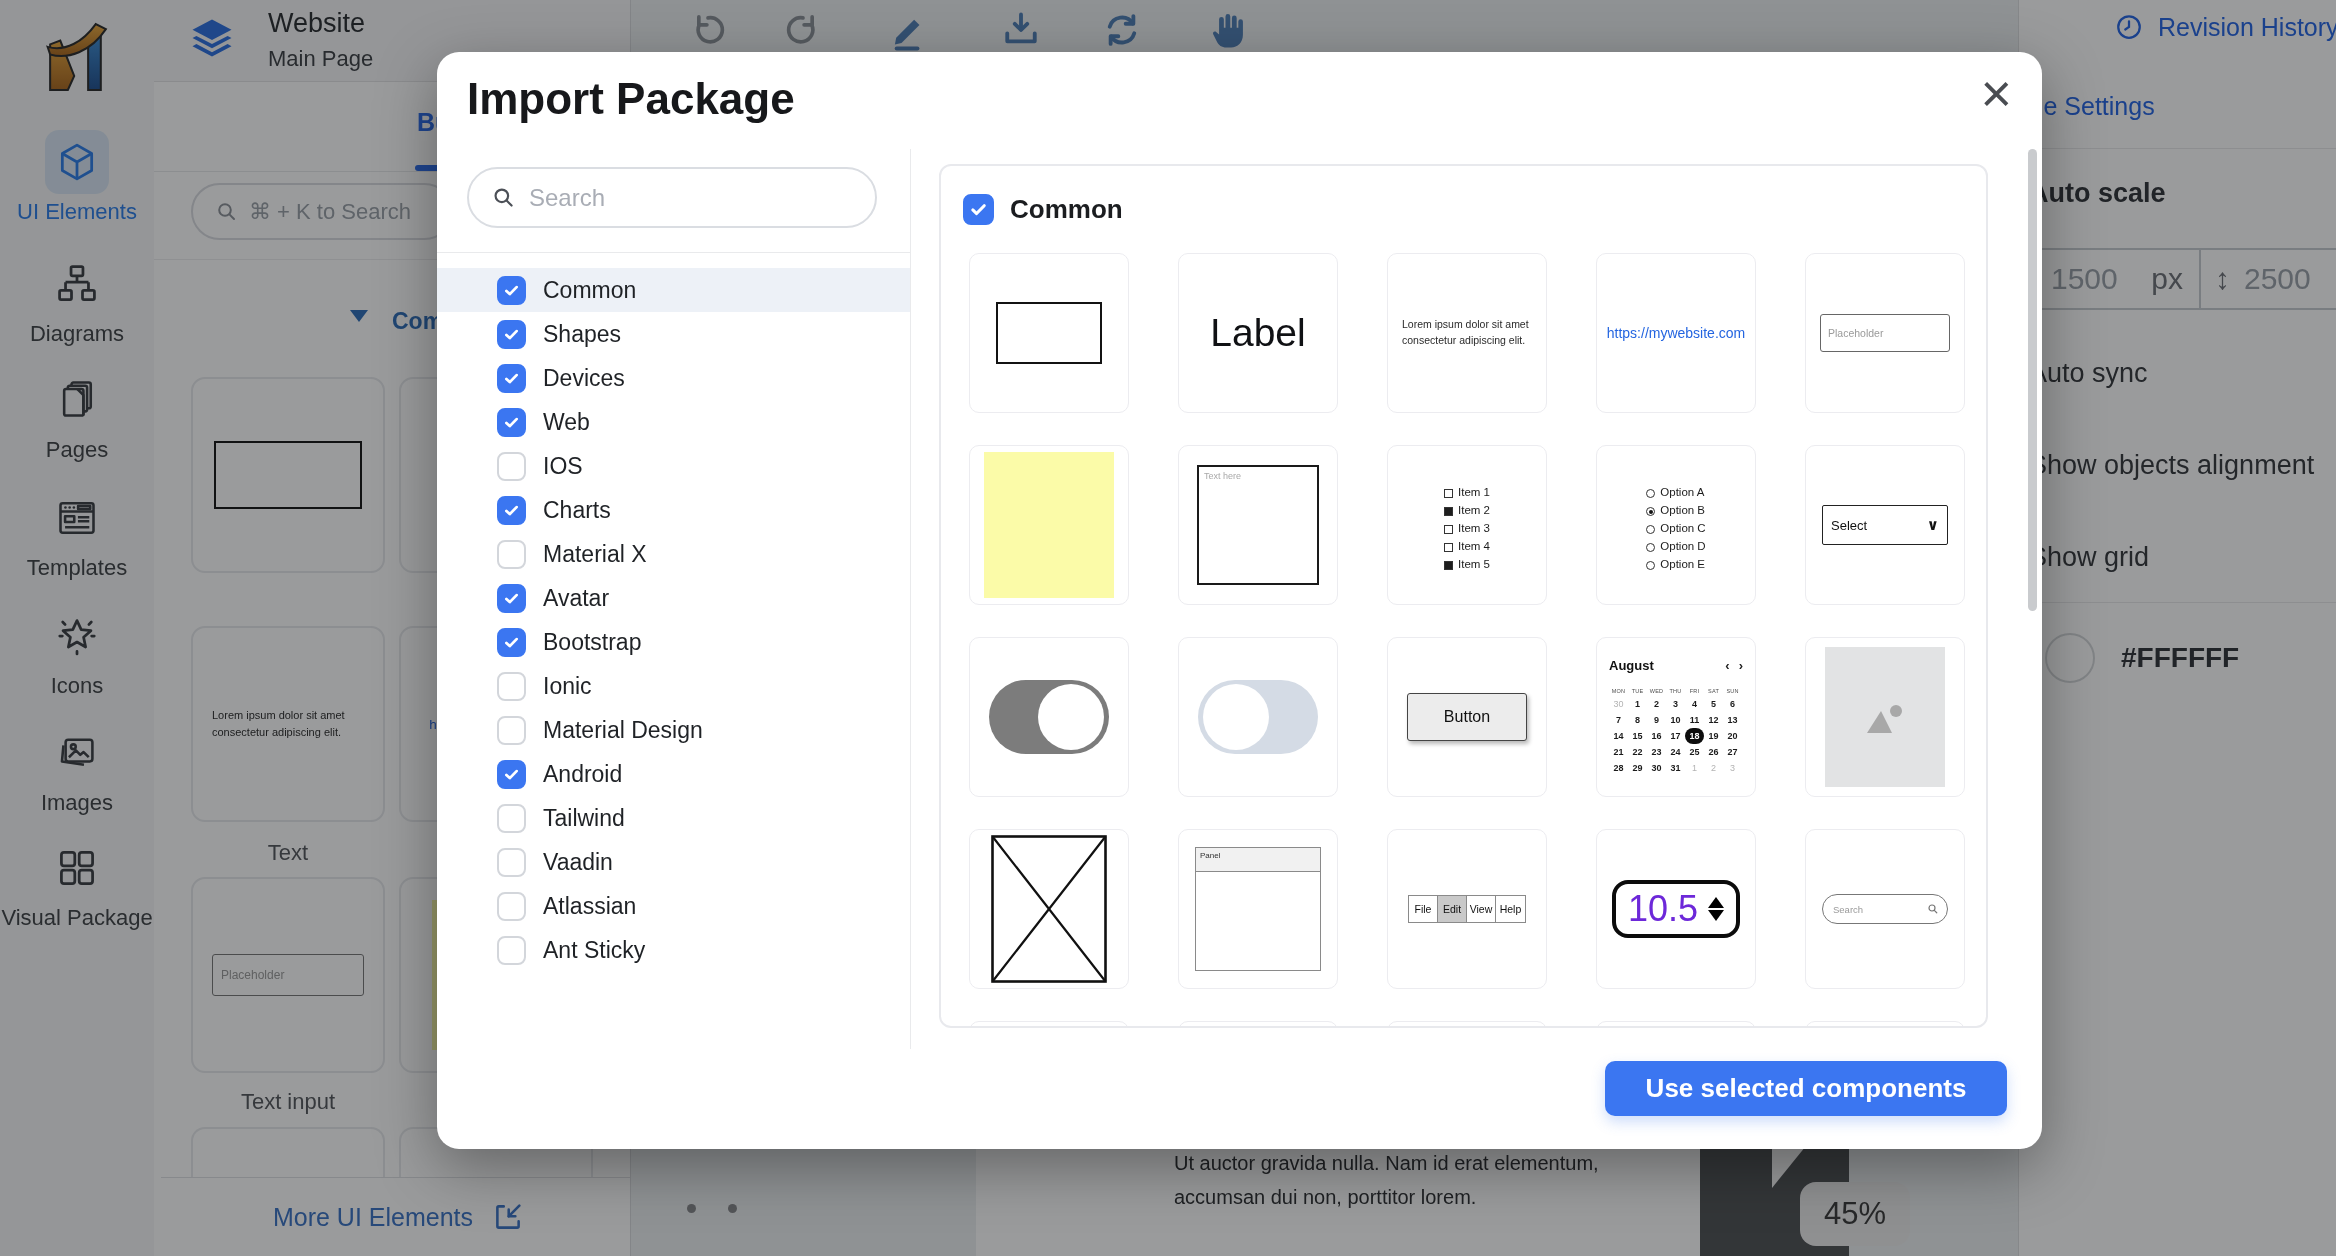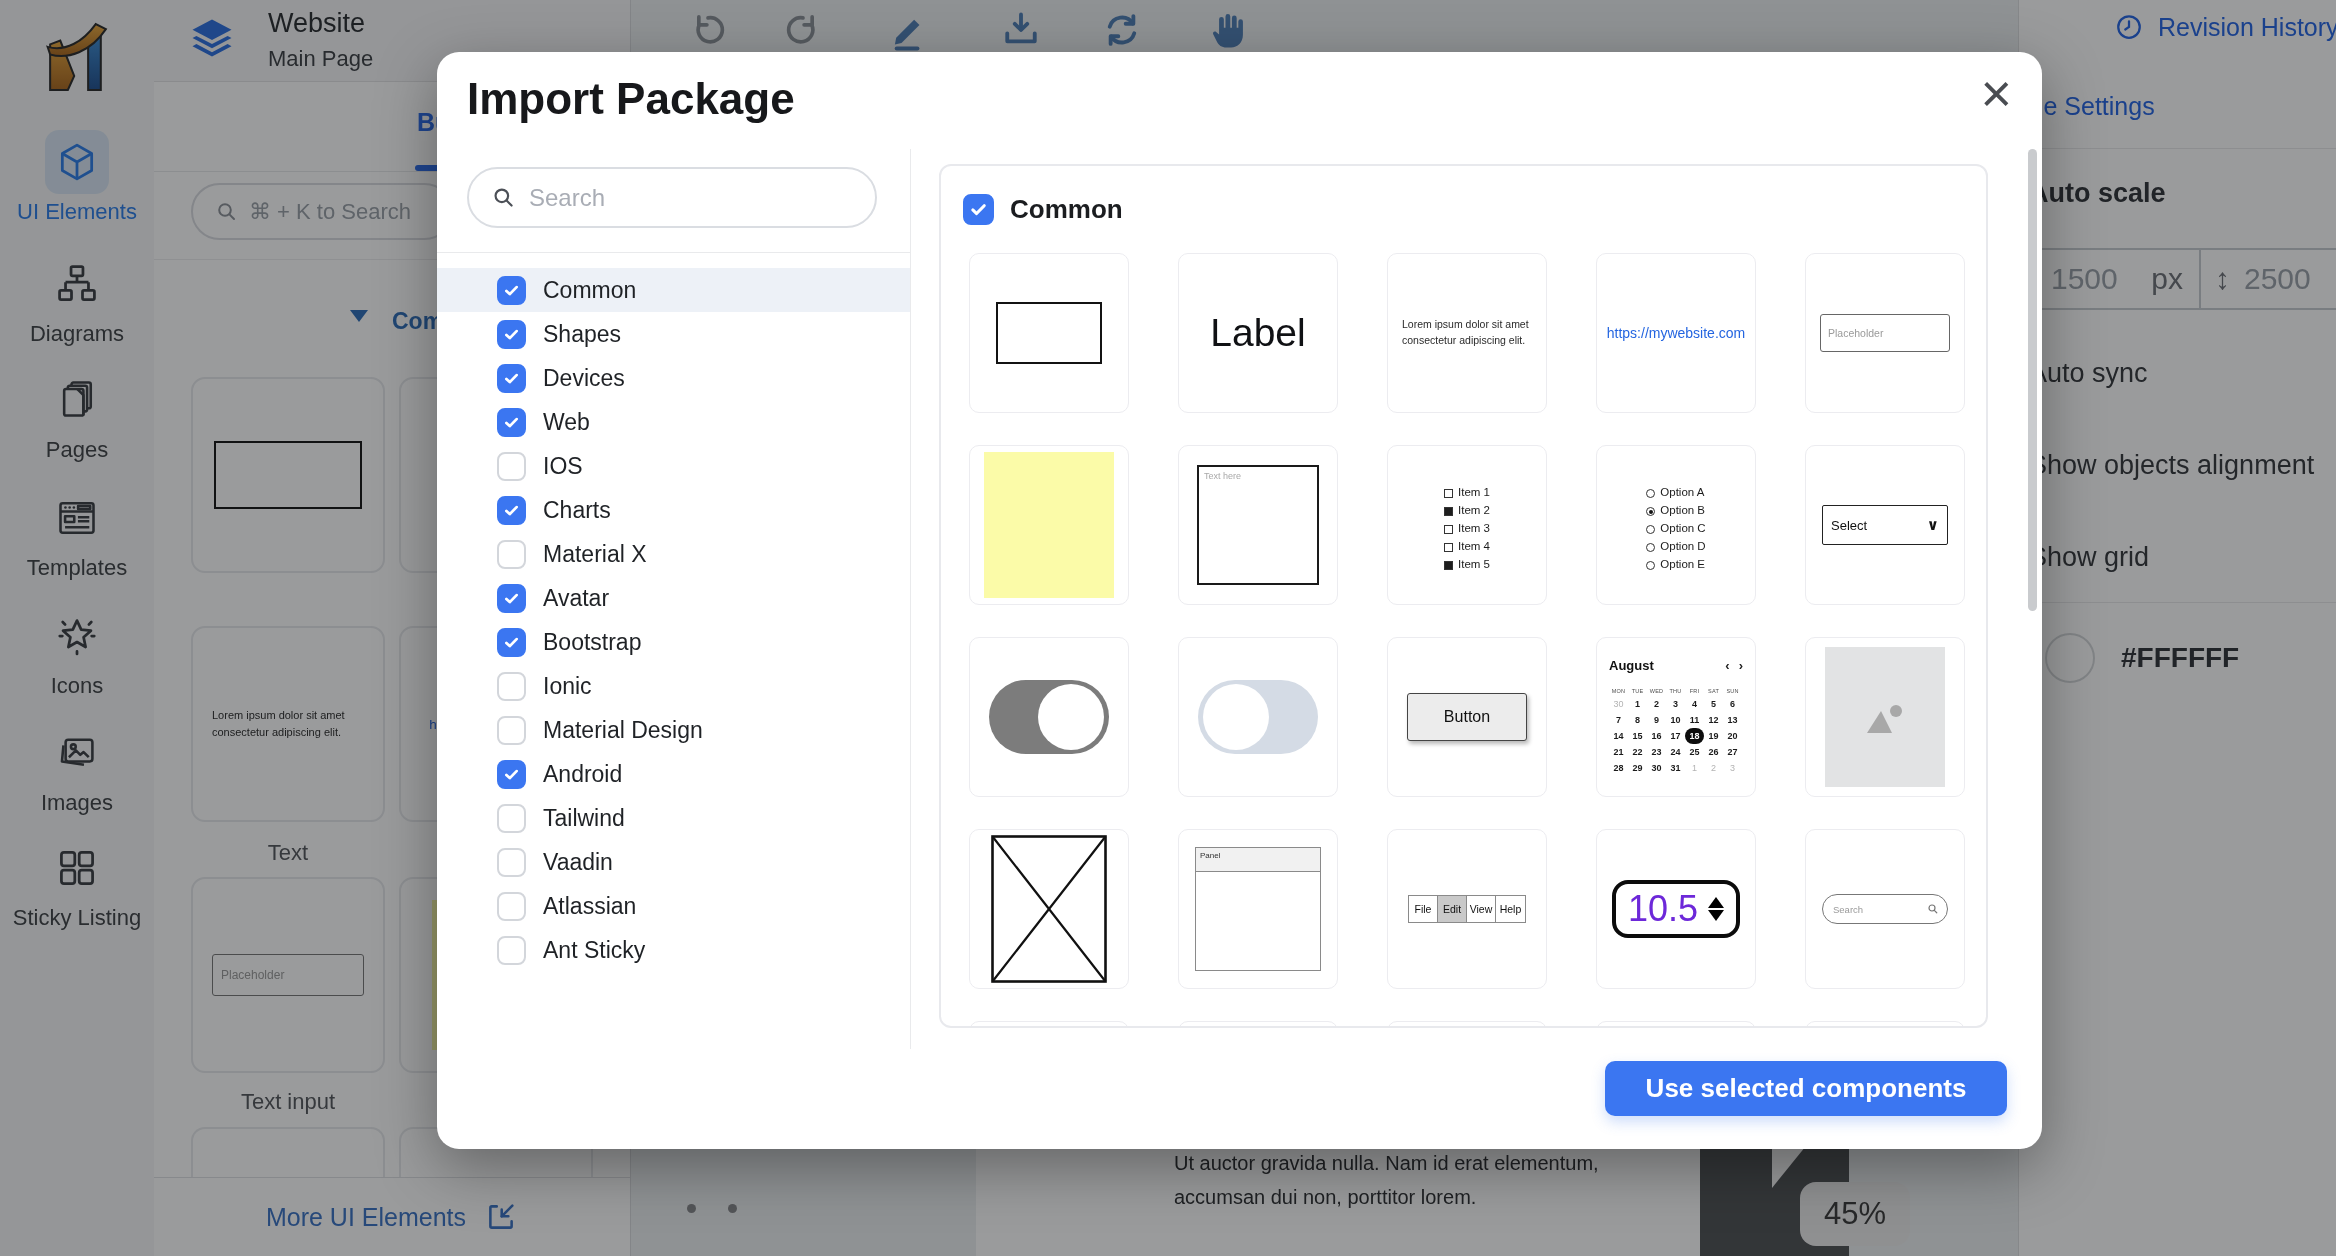--- a/index.html
+++ b/index.html
@@ -38,21 +38,21 @@
   .lp-section{position:absolute;left:198px;top:308px;font-size:23px;font-weight:600;color:#2e6db8}
   .lp-caret{position:absolute;left:196px;top:310px;width:0;height:0;border-left:9px solid transparent;border-right:9px solid transparent;border-top:12px solid #2e6db8}
   .lp-section-lb{margin-left:40px}
   .lp-tile{position:absolute;width:194px;height:196px;border:2px solid #e7e9ec;border-radius:14px;background:#fff;display:flex;align-items:center;justify-content:center;cursor:pointer}
   .lp-lab{position:absolute;width:194px;text-align:center;font-size:22px;color:#54575c;white-space:nowrap}
   .lp-rect{width:148px;height:68px;border:2.5px solid #131313}
   .lp-lorem{width:152px;font-size:11px;color:#2b2b2b;line-height:1.55;text-align:left}
   .lp-input{width:152px;height:42px;border:1.6px solid #777;border-radius:3px;font-size:12px;color:#9a9a9a;display:flex;align-items:center;padding-left:8px}
   .lp-link{font-size:13.5px;color:#2465e0;white-space:nowrap}
   .lp-sticky{width:128px;height:150px;background:#fafaa5}
-  .lp-more{position:absolute;left:0;top:1177px;width:476px;height:79px;background:#fff;border-top:1px solid #dfe1e4;display:flex;align-items:center;justify-content:center;gap:18px;cursor:pointer}
+  .lp-more{position:absolute;left:7px;top:1177px;width:476px;height:79px;background:#fff;border-top:1px solid #dfe1e4;display:flex;align-items:center;justify-content:center;gap:18px;cursor:pointer}
   .lp-more span.t{font-size:25px;color:#3a72c4}
   .lp-more svg{width:34px;height:34px;color:#3a72c4}
 
   
   .canvas{position:absolute;left:630px;top:0;width:1388px;height:1256px;background:#edeff1;border-left:1px solid #d8dadd}
   .page{position:absolute;left:345px;top:60px;width:873px;height:1196px;background:#fff}
   .tb-ic{position:absolute;width:44px;height:44px;top:8px;color:#4e7eb5;cursor:pointer}
   .tb-ic svg{width:100%;height:100%}
   .tb-gray{color:#898f96;font-size:38px;line-height:44px;text-align:center}
   .lorem-canvas{position:absolute;left:543px;top:1146px;font-size:20px;color:#2c2e31;line-height:1.7}
@@ -250,21 +250,21 @@
 
   <div class="rail-item" style="top:836px">
     <span class="rail-ic">
       <svg viewBox="0 0 24 24" fill="none" stroke="currentColor" stroke-width="1.5">
           <rect x="3.5" y="3.5" width="7.3" height="7.3" rx="1.4"></rect>
           <rect x="13.2" y="3.5" width="7.3" height="7.3" rx="1.4"></rect>
           <rect x="3.5" y="13.2" width="7.3" height="7.3" rx="1.4"></rect>
           <rect x="13.2" y="13.2" width="7.3" height="7.3" rx="1.4"></rect>
         </svg>
     </span>
-    <span class="rail-lb">Sticky Listing</span>
+    <span class="rail-lb">Visual Package</span>
   </div>
 </div>
 
 <div class="left-panel">
   <div class="lp-head">
     <svg class="lp-layers" viewBox="0 0 24 24" fill="currentColor">
         <path d="M12 2.5 21 7.25 12 12 3 7.25 Z"></path>
         <path d="M4.8 10.1 3 11.05 12 15.8 21 11.05 19.2 10.1 12 13.9 Z"></path>
         <path d="M4.8 13.9 3 14.85 12 19.6 21 14.85 19.2 13.9 12 17.7 Z"></path>
       </svg>

